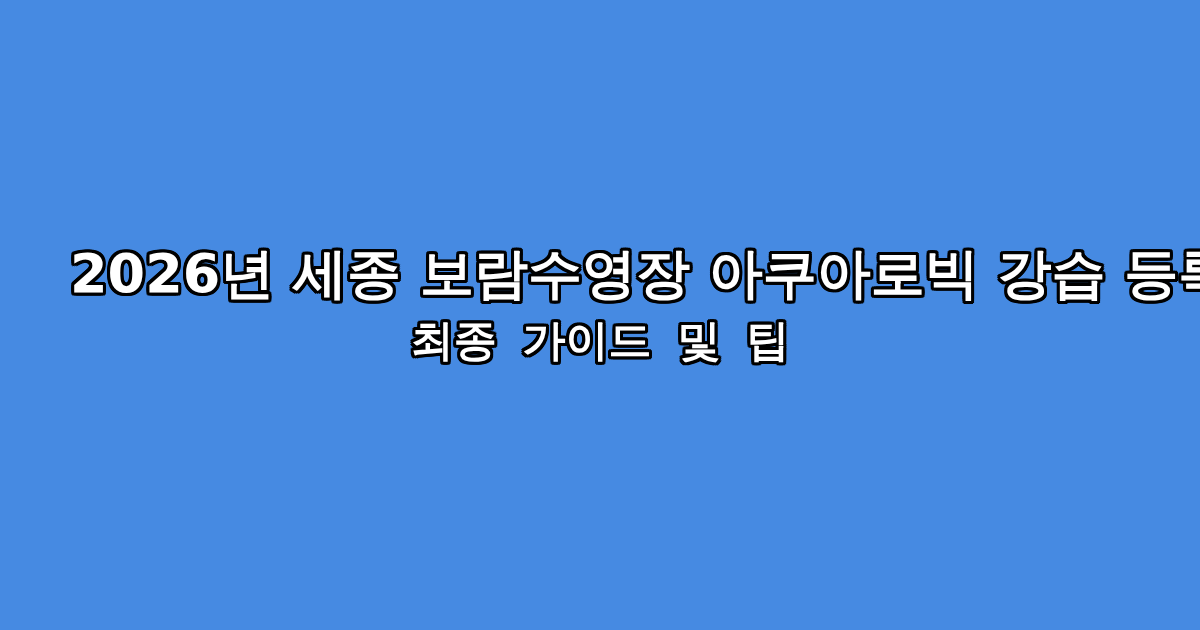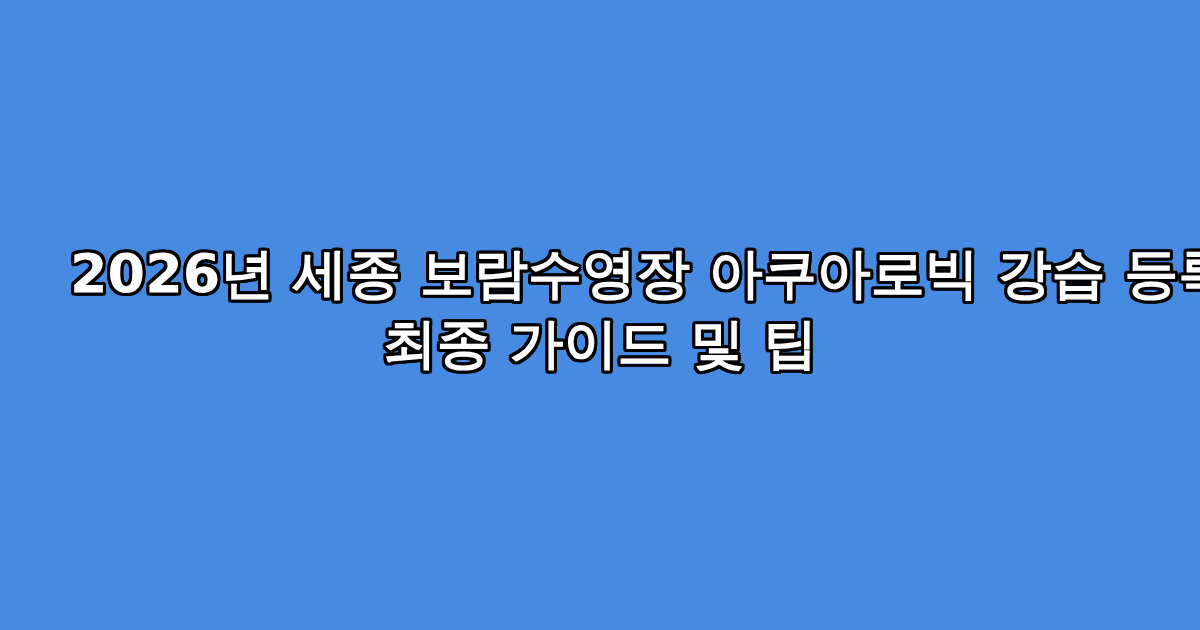--- a/index.html
+++ b/index.html
@@ -50,21 +50,22 @@
        0px  3px 0 #000,  0px -3px 0 #000,
        2px  2px 0 #000, -2px  2px 0 #000,
        2px -2px 0 #000, -2px -2px 0 #000,
        3px  2px 0 #000, -3px  2px 0 #000,
        3px -2px 0 #000, -3px -2px 0 #000,
        2px  3px 0 #000, -2px  3px 0 #000,
        2px -3px 0 #000, -2px -3px 0 #000;
   }
 
   .title-line.line-2 {
-    font-size: 54px;
+    font-size: 43px;
+    font-family: Liberation Mono, monospace;
   }
 </style>
 </head>
 <body>
 
 <div id="banner">
 
   <div id="title-block">
 
     <span class="title-line line-1">2026년 세종 보람수영장 아쿠아로빅 강습 등록</span>

